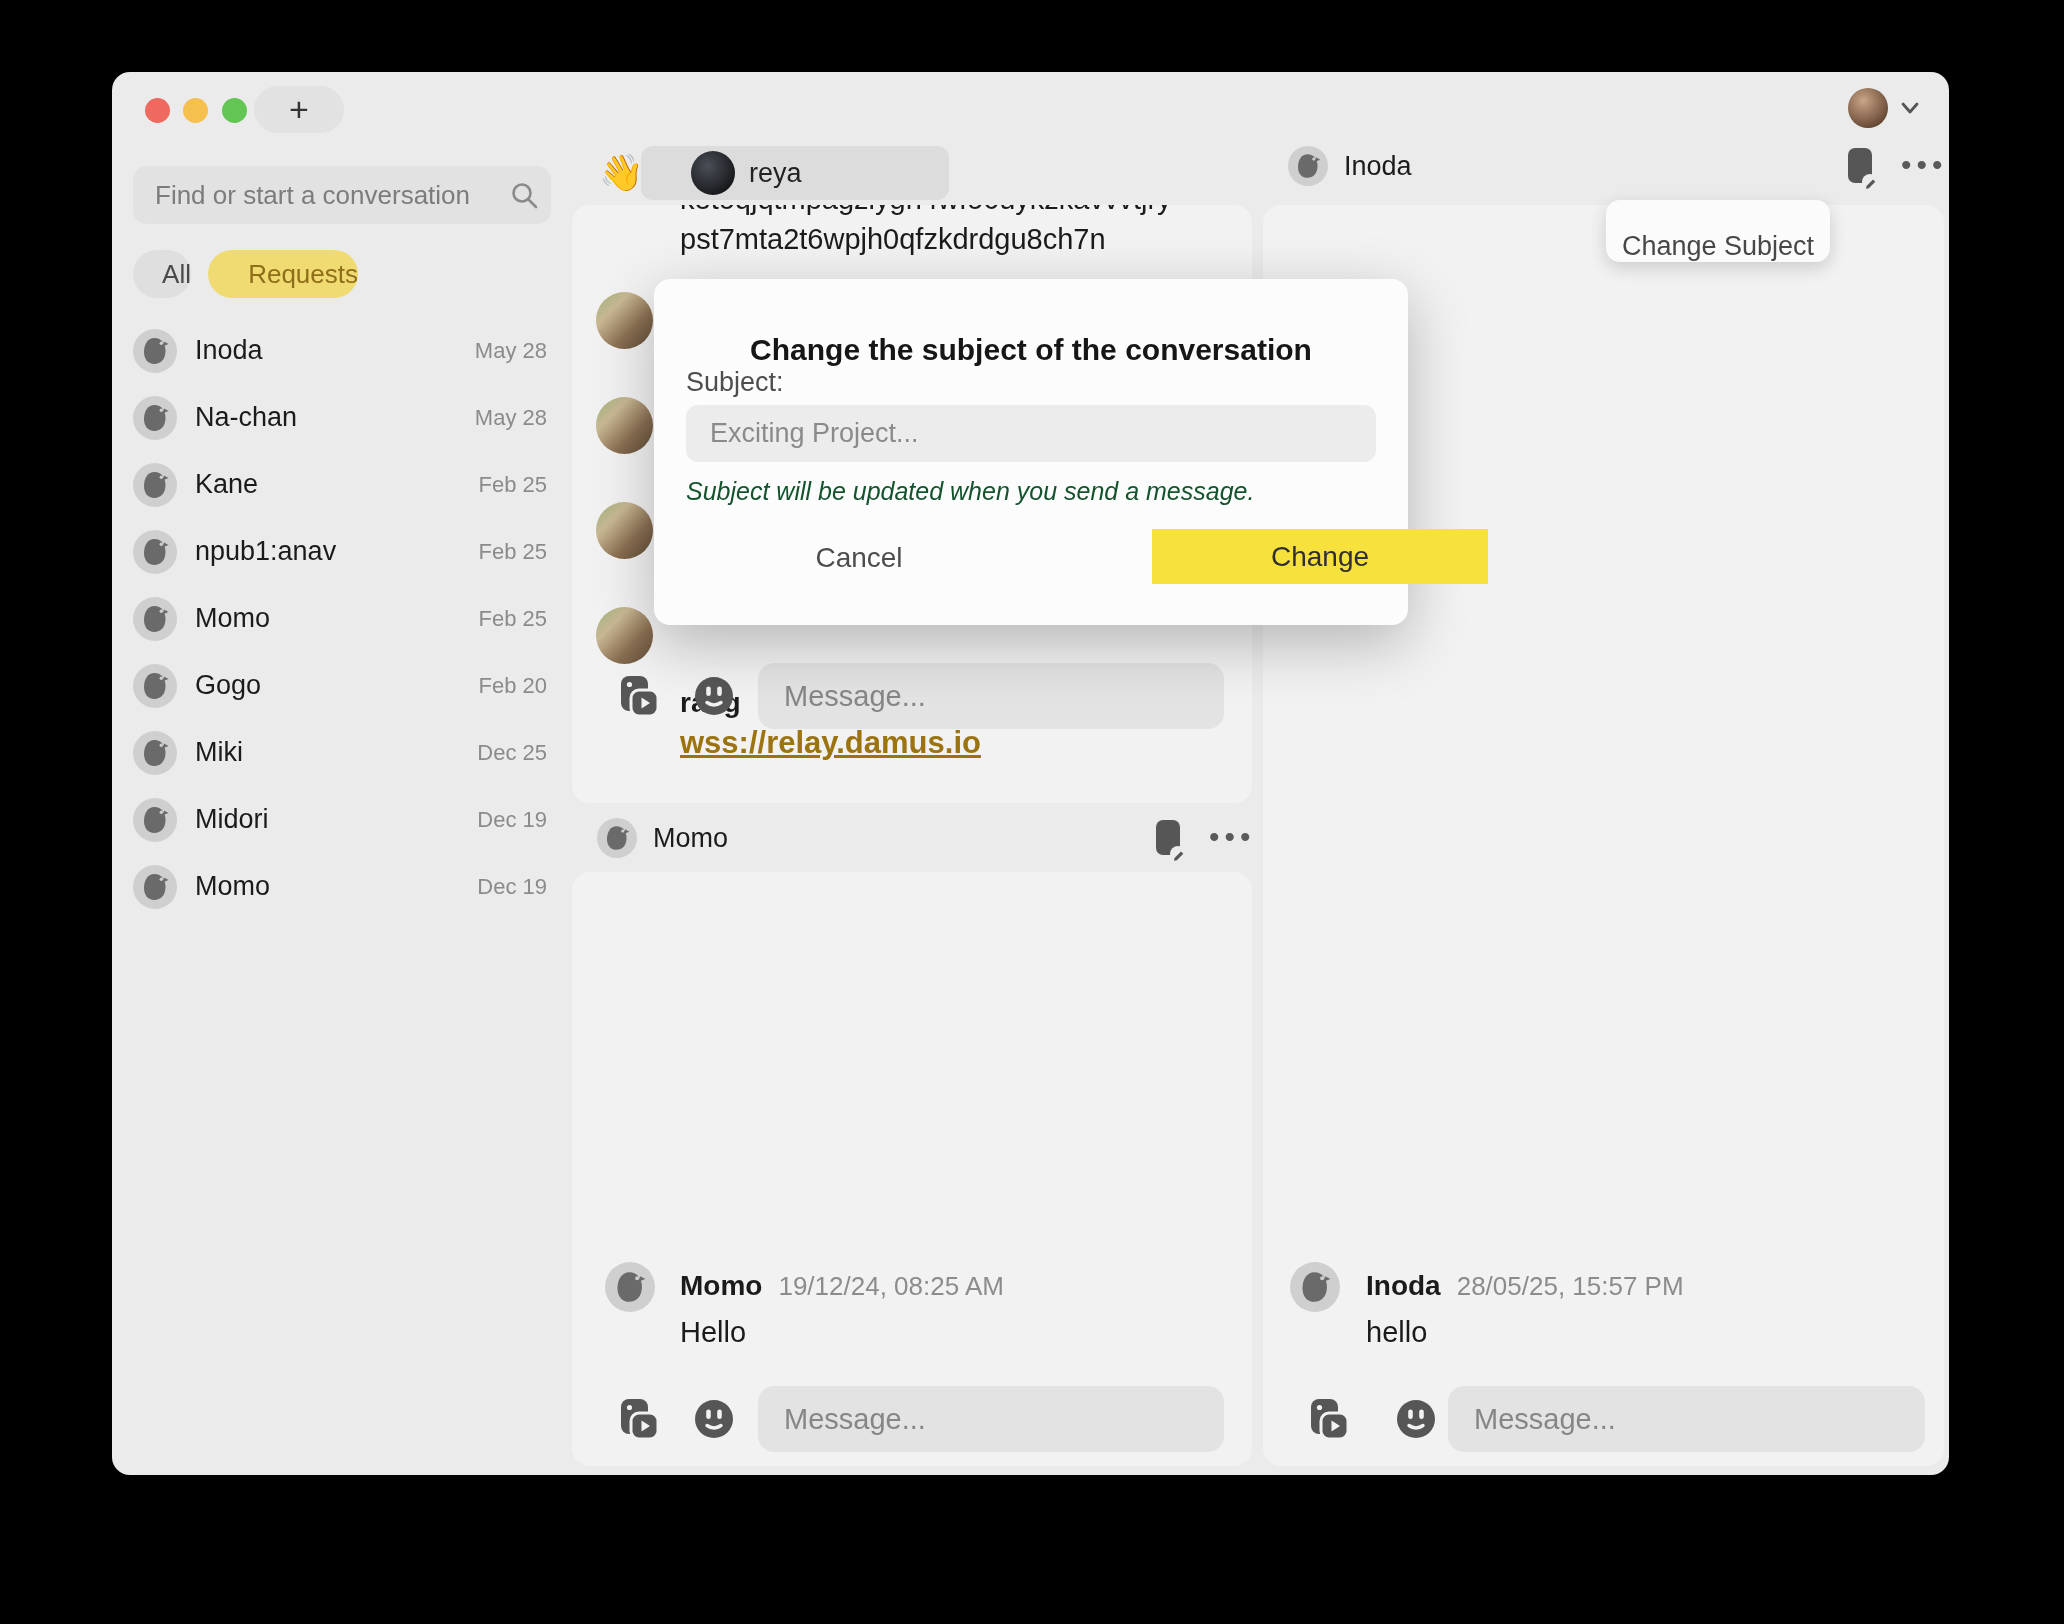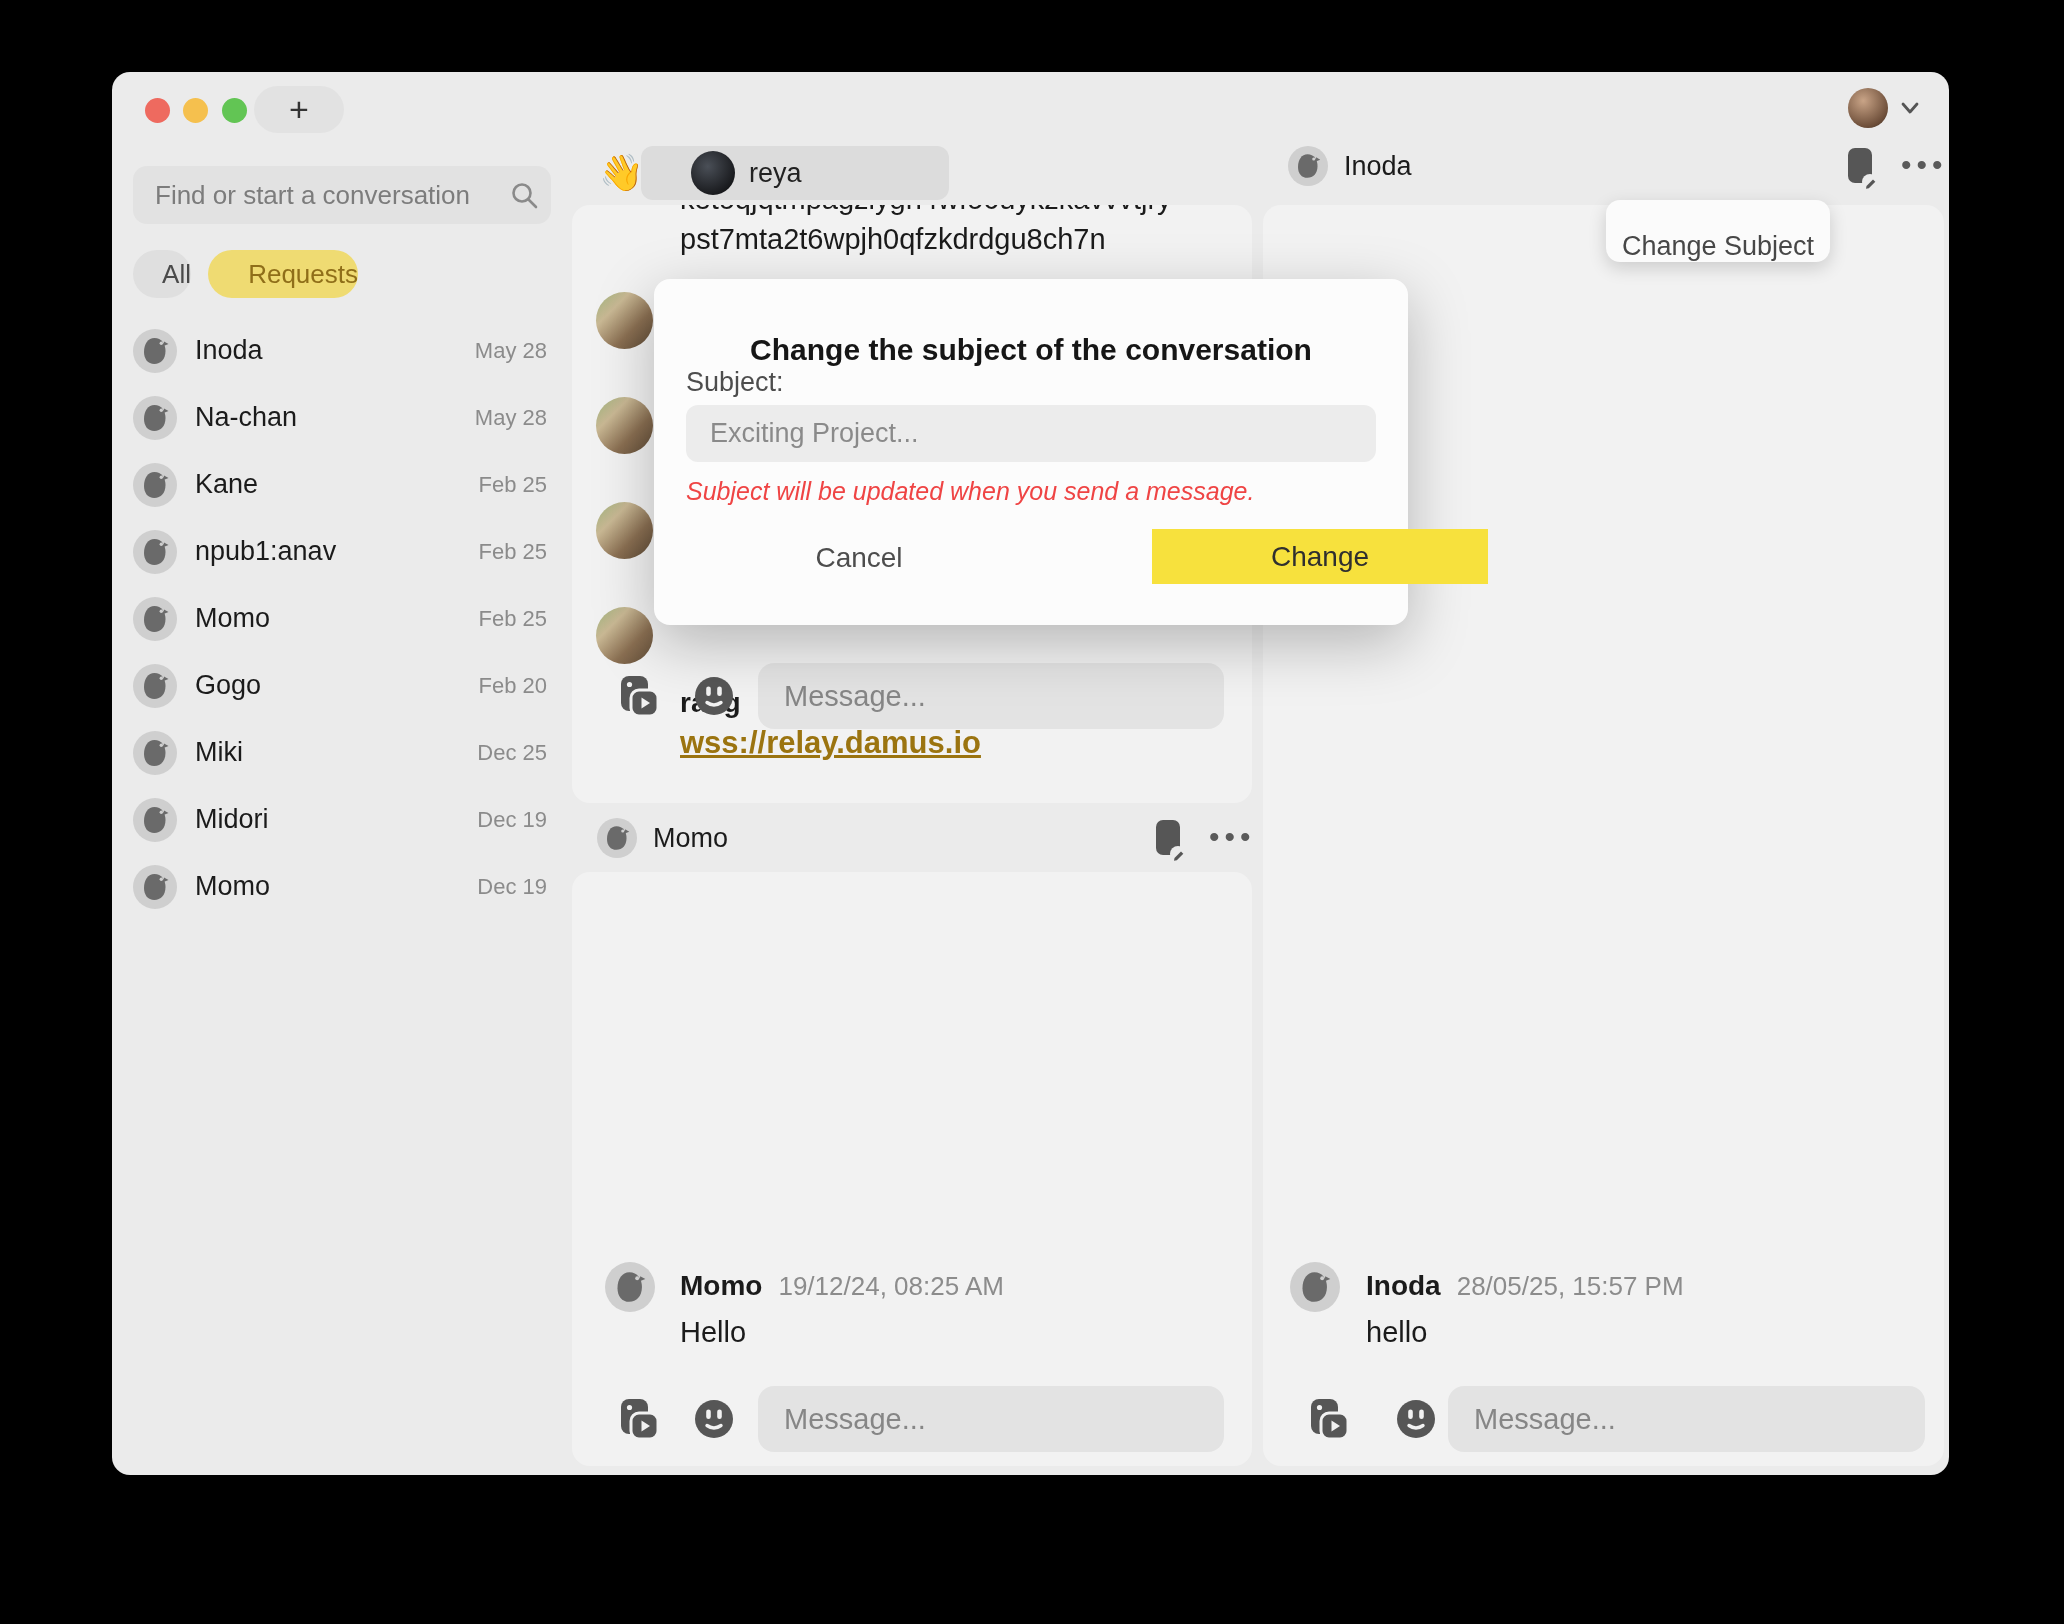--- a/index.html
+++ b/index.html
@@ -84,21 +84,21 @@
   
   .modal{position:absolute;left:542px;top:207px;width:754px;height:346px;background:#fcfcfc;
          border-radius:16px;box-shadow:0 18px 60px rgba(0,0,0,.25);z-index:20;}
   .modal-title{position:absolute;left:0;right:0;top:26px;text-align:center;font-size:30px;
                font-weight:bold;color:#161616;margin-top:28px;}
   .modal-label{position:absolute;left:32px;top:88px;font-size:27px;color:#4d4d4d;}
   .modal-input{position:absolute;left:32px;top:126px;width:690px;height:57px;border:none;outline:none;
                border-radius:12px;background:#ececec;font-size:27px;color:#333;padding:12px 24px;
                box-sizing:border-box;font-family:"Liberation Sans",sans-serif;}
   .modal-input::placeholder{color:#8a8a8a;}
-  .modal-note{position:absolute;left:32px;top:198px;font-size:25px;font-style:italic;color:#ef4444;}
+  .modal-note{position:absolute;left:32px;top:198px;font-size:25px;font-style:italic;color:#14532d;}
   .btn-cancel{position:absolute;left:120px;top:252px;width:170px;height:53px;background:none;border:none;
               font-size:28px;color:#4d4d4d;font-family:"Liberation Sans",sans-serif;}
   .btn-change{position:absolute;left:498px;top:250px;width:336px;height:55px;border:none;
               border-radius:0;background:var(--accent,#f7e13d);font-size:28px;color:#2f2f2f;
               font-family:"Liberation Sans",sans-serif;}
 
   svg{display:block;}
 </style>
 </head>
 <body>

